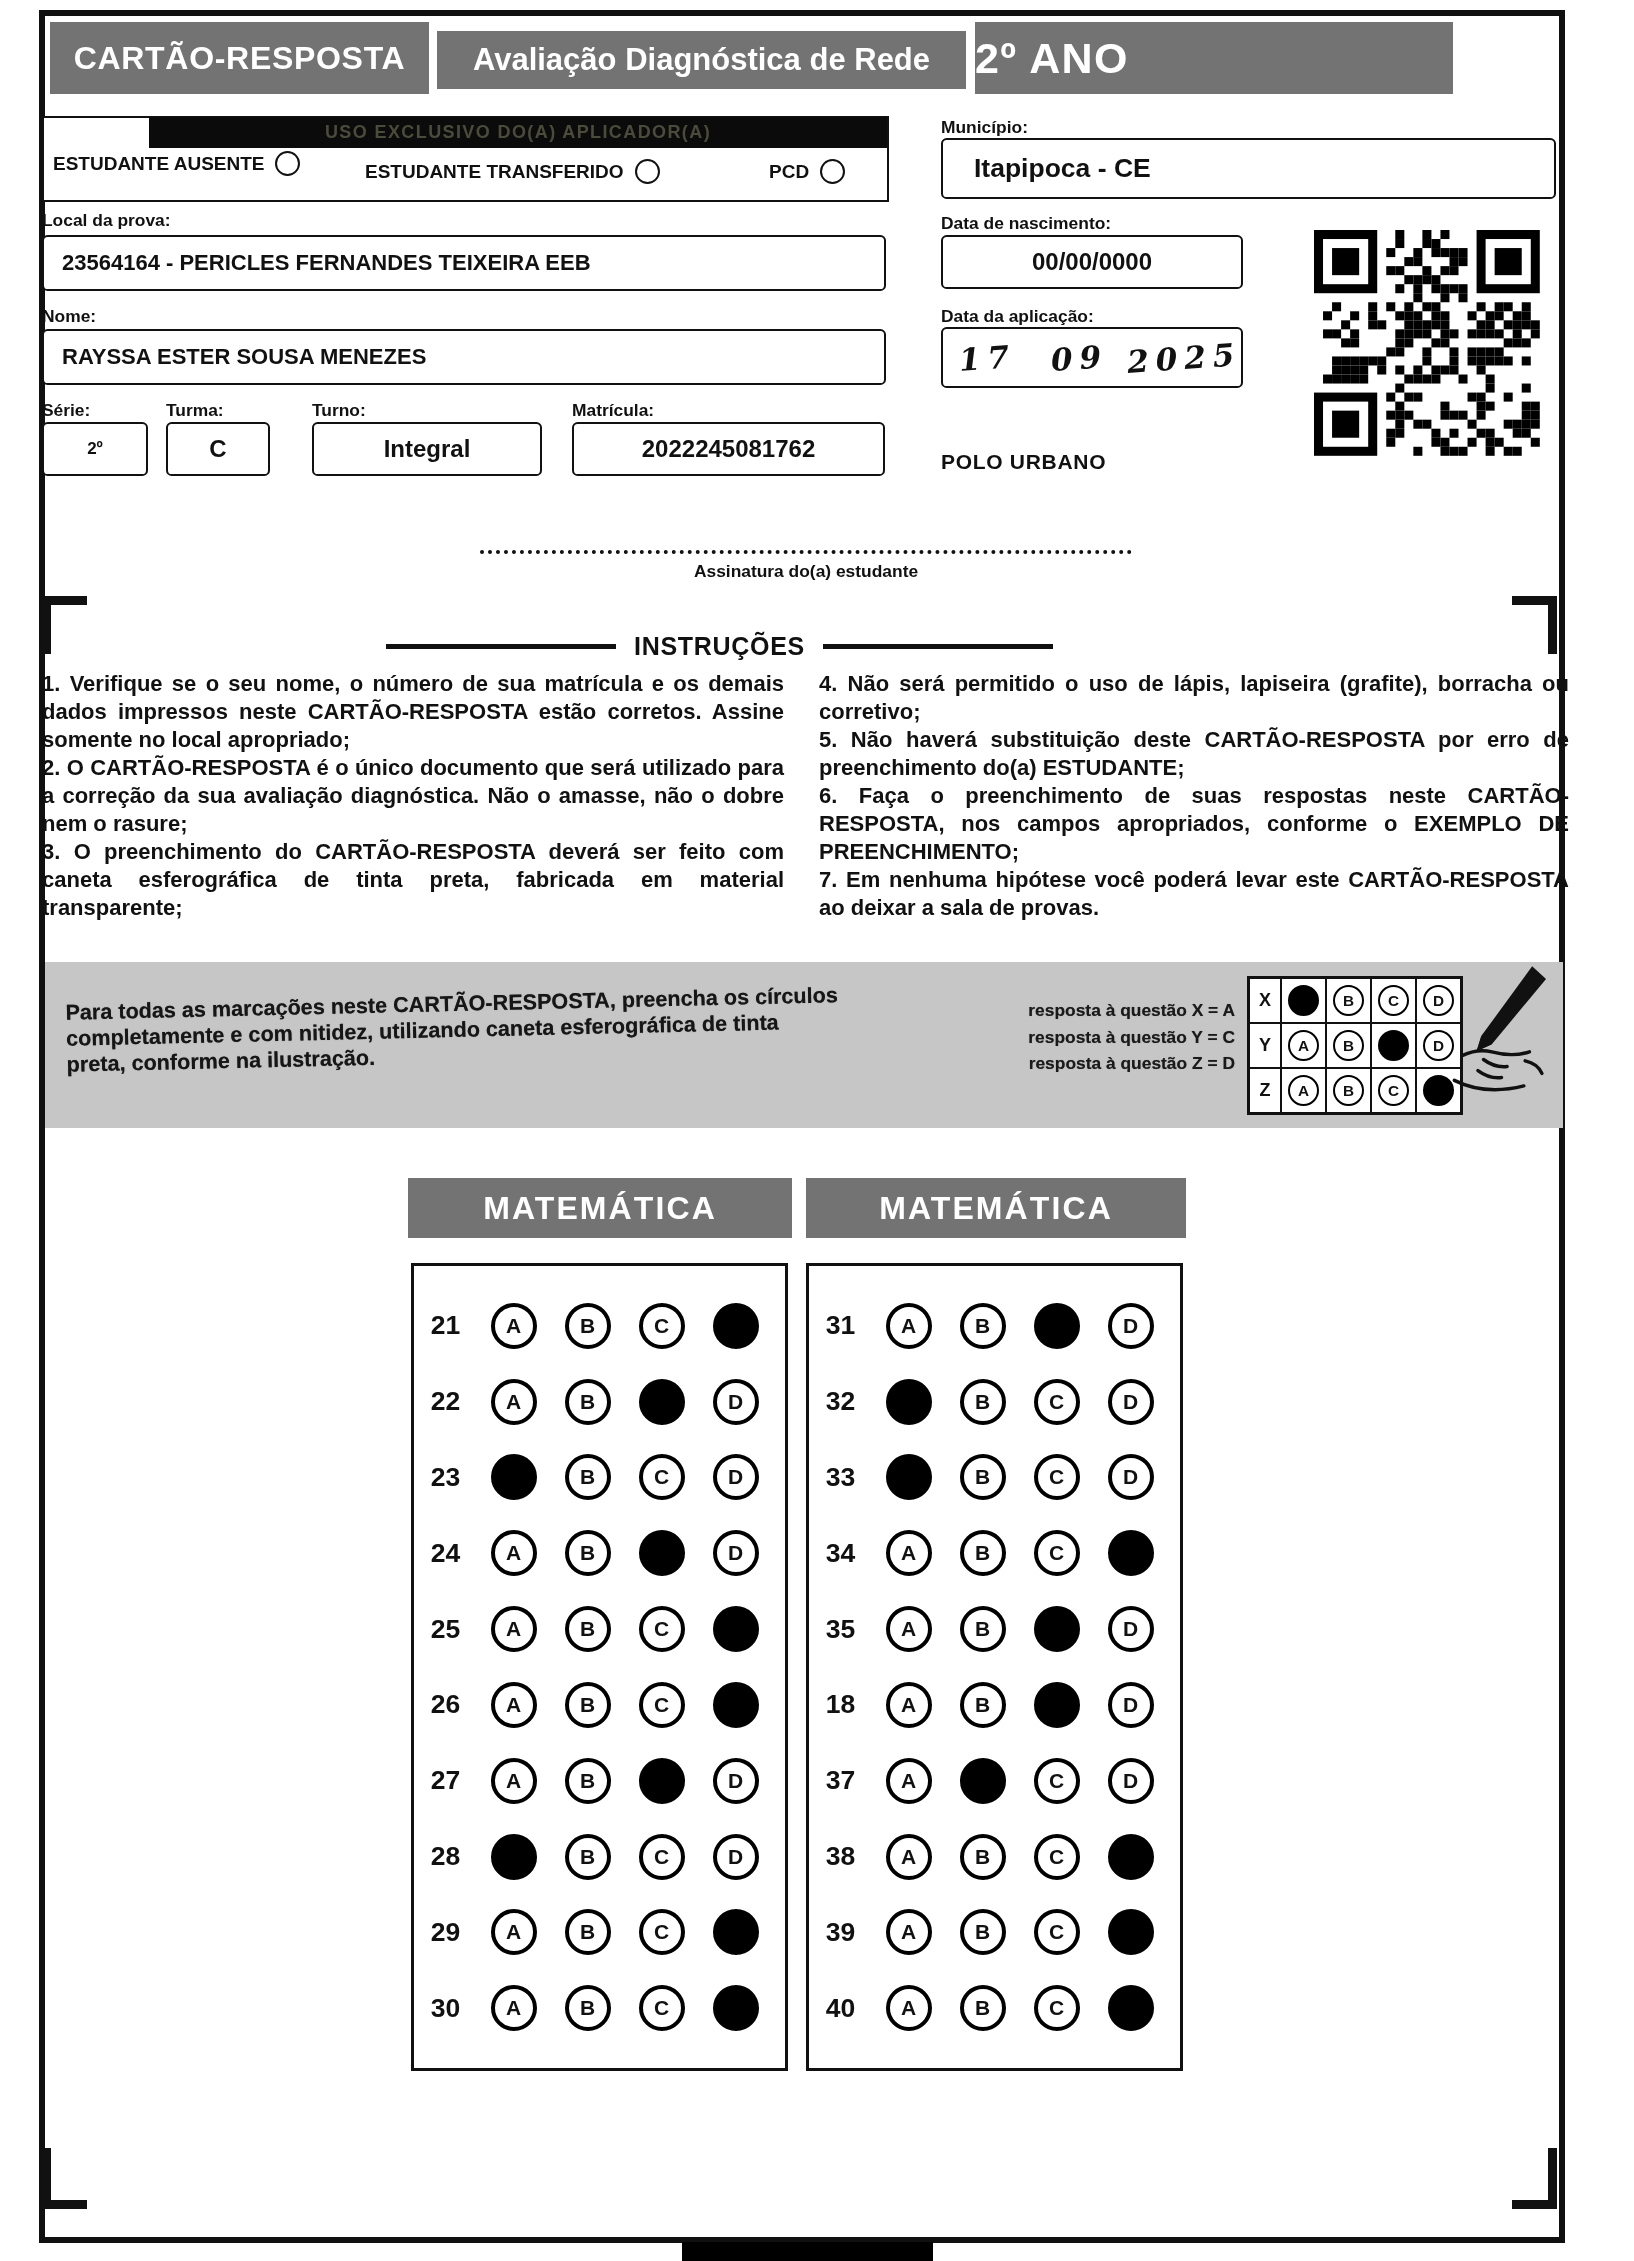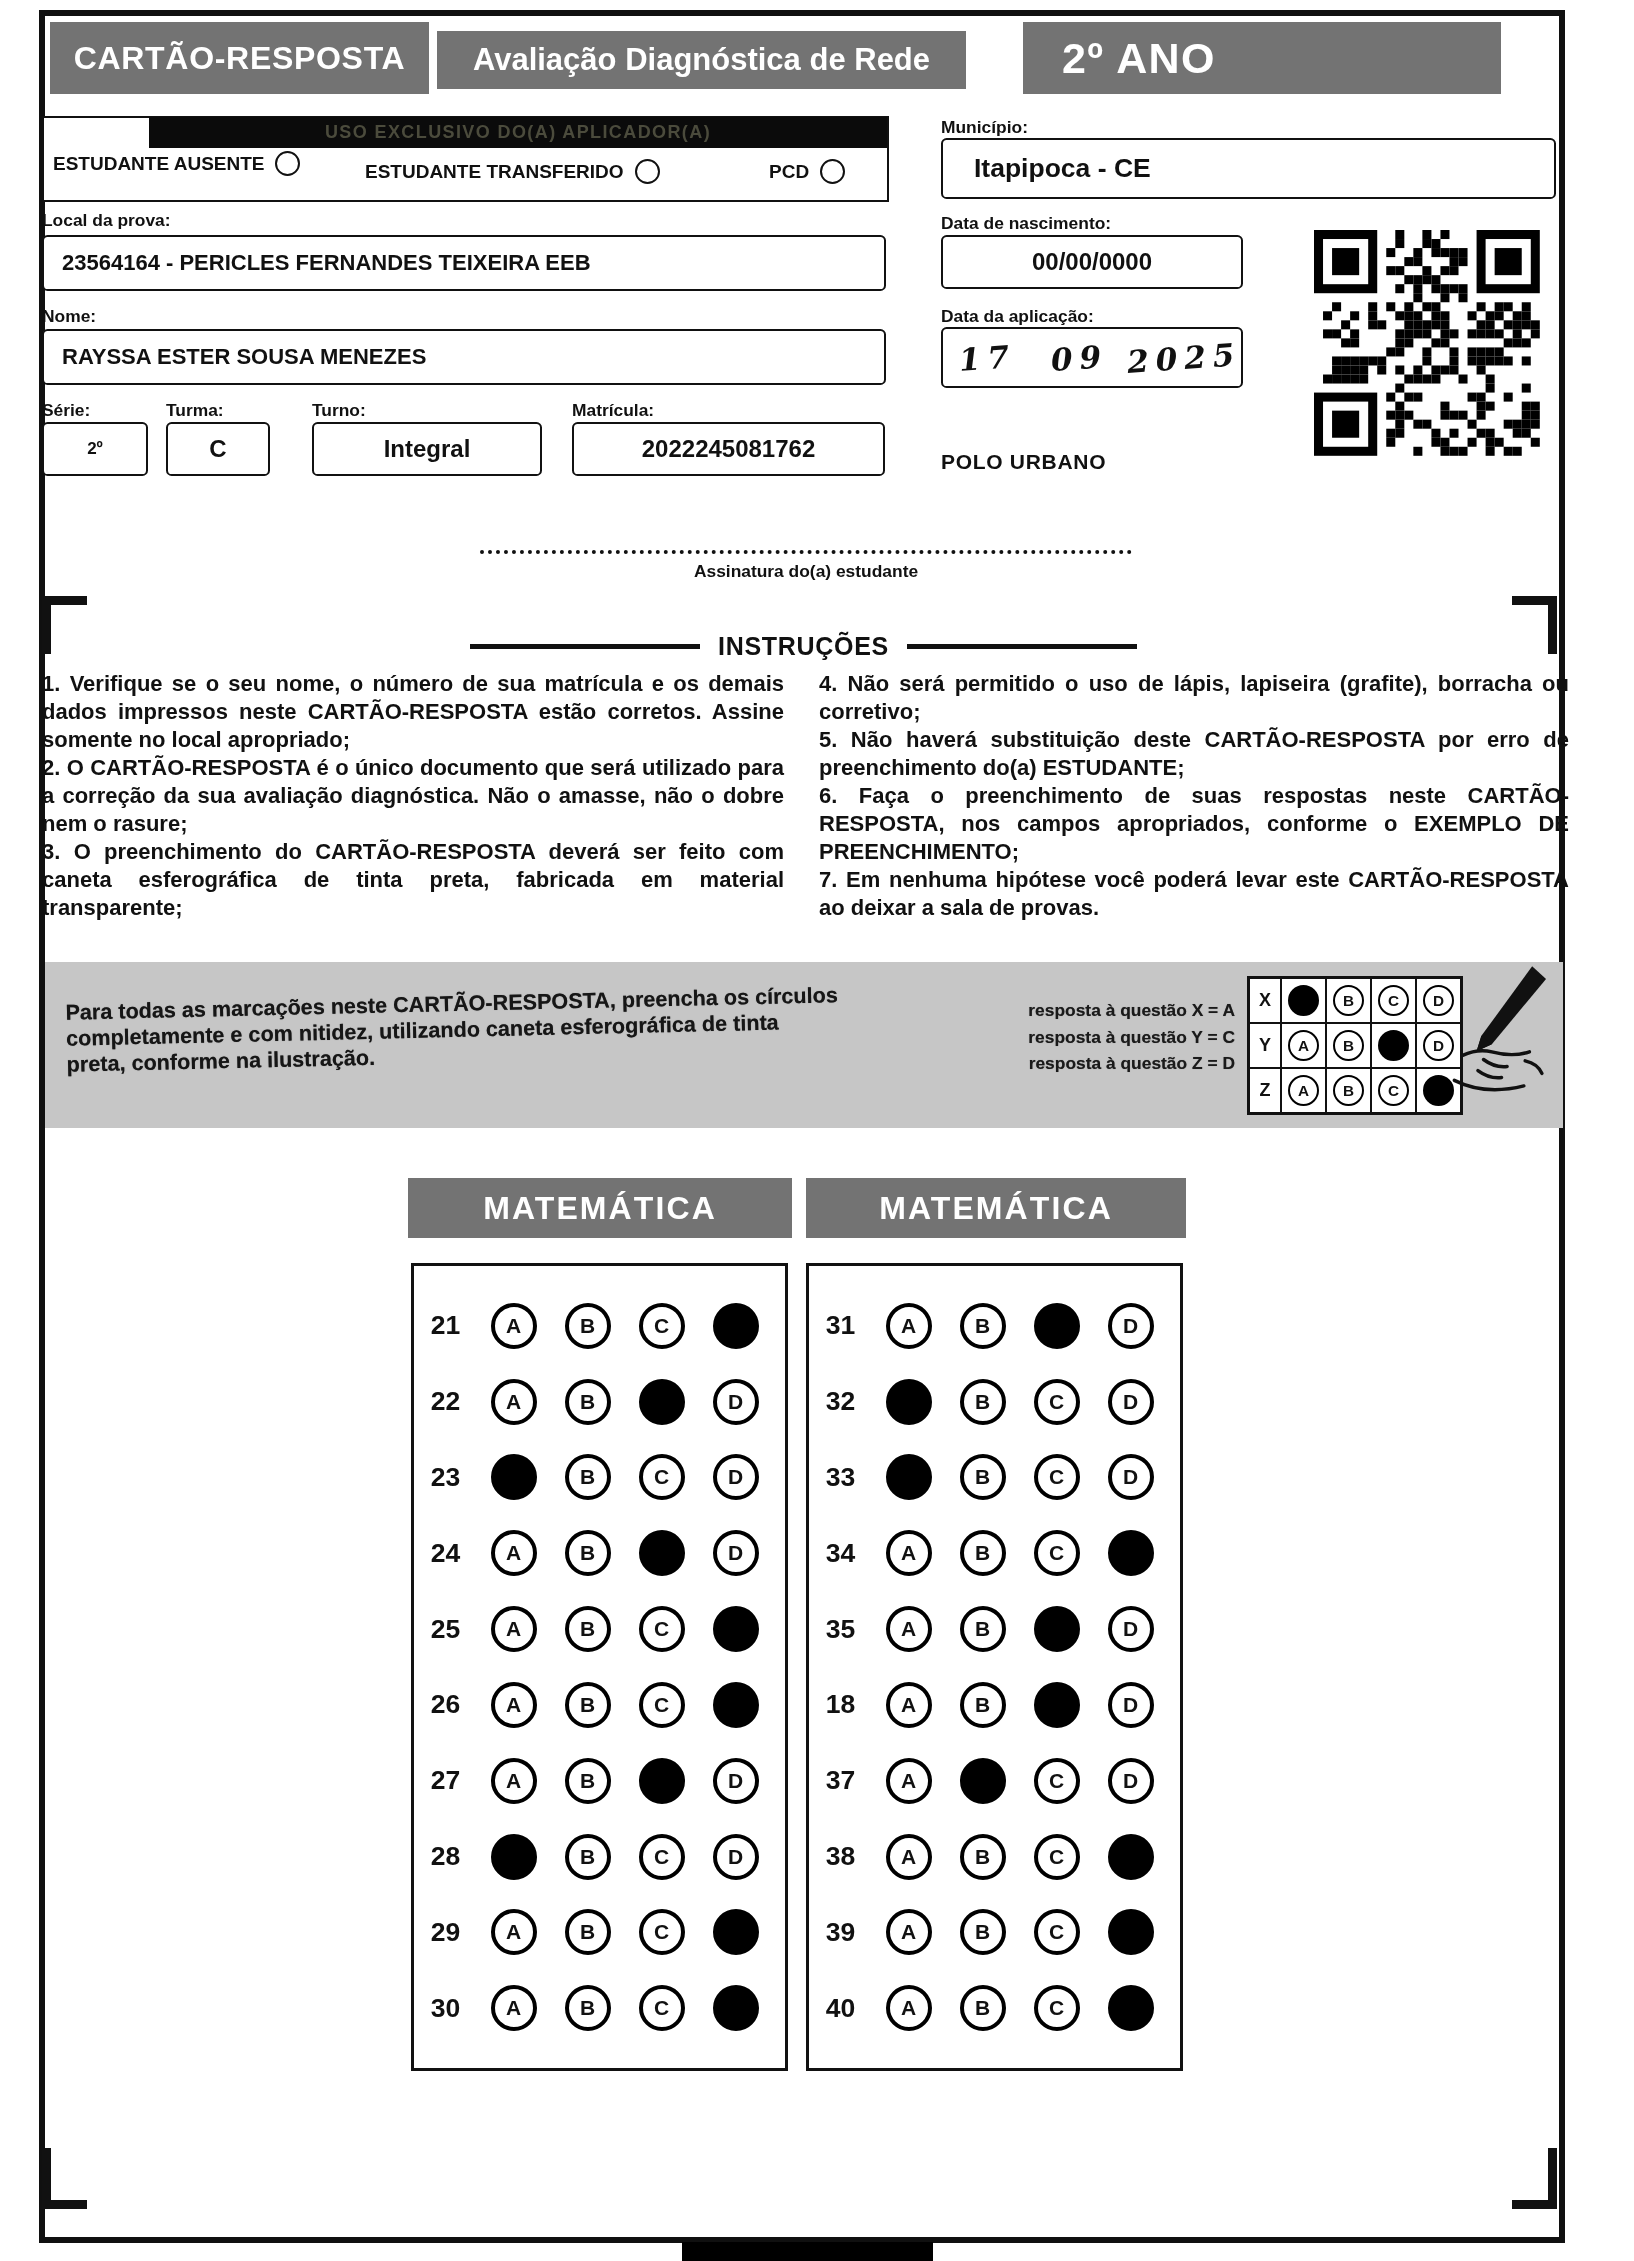--- a/index.html
+++ b/index.html
@@ -11,21 +11,21 @@
     position:relative;
     overflow:hidden;
   }
   .abs { position:absolute; }
 
   .outer-border { left:39px; top:9.7px; width:1526px; height:2233px; border:6.3px solid #101010; }
 
   .blackbox { background:#737373; color:#fff; display:flex; align-items:center; justify-content:center; font-weight:700; }
   .b-title    { left:50px;   top:22px; width:379px; height:72px; font-size:32px; letter-spacing:0.7px; }
   .b-subtitle { left:437px;  top:31px; width:529px; height:58px;  font-size:31px; }
-  .b-grade    { left:975px; top:22px; width:478px; height:72px; font-size:43px; justify-content:flex-start; padding-left:39px; letter-spacing:1.4px;margin-left:48px; }
+  .b-grade    { left:975px; top:22px; width:478px; height:72px; font-size:43px; justify-content:flex-start; letter-spacing:1.4px; }
 
   .cb-box { left:42px; top:116px; width:847px; height:86px; border:2.1px solid #111; background:#fff; }
   .aplicador { left:149px; top:117px; width:738px; height:31px; background:#0b0b0b; color:#4b4b3c;
                font-size:18px; font-weight:700; display:flex; align-items:center; justify-content:center; letter-spacing:1.4px; }
   .cb-item { display:flex; align-items:center; gap:11px; font-size:19px; font-weight:600; }
   .cb-1 { left:53px;   top:151px; }
   .cb-2 { left:365px;  top:159px; }
   .cb-3 { left:769px; top:159px; }
   .cb-circle { width:25px; height:25px; border:2.8px solid #111; border-radius:50%; background:#fff; }
 
@@ -62,21 +62,21 @@
 
   .sig-line { left:480px; top:550px; width:652px; border-top:4.2px dotted #111; }
   .sig-label { left:480px; top:561px; width:652px; text-align:center; font-size:17.4px; font-weight:700; }
 
   .mark { border-color:#111; }
   .mark-tl { left:42px;   top:596px;  width:45px; height:58px; border-left:9px solid #111; border-top:9px solid #111; }
   .mark-tr { left:1512px; top:596px;  width:45px; height:58px; border-right:9px solid #111; border-top:9px solid #111; }
   .mark-bl { left:42px;   top:2148px; width:45px; height:61px; border-left:9px solid #111; border-bottom:9px solid #111; }
   .mark-br { left:1512px; top:2148px; width:45px; height:61px; border-right:9px solid #111; border-bottom:9px solid #111; }
 
-  .inst-header { left:386px; top:632px; width:835px; display:flex; align-items:center; justify-content:center; gap:18px; }
+  .inst-header { left:386px; top:632px; width:835px; display:flex; align-items:center; justify-content:flex-start; gap:18px; }
   .inst-line { width:230px; height:4.2px; background:#111; }
   .inst-title { font-size:25px; font-weight:700; letter-spacing:0.7px; }
 
   .inst-col { font-size:22px; font-weight:700; line-height:1.27; text-align:justify; }
   .inst-left  { left:42px;   top:670px; width:742px; }
   .inst-right { left:819px; top:670px; width:750px; }
 
   .example-band { left:45px; top:962px; width:1518px; height:166px; background:#c6c6c6; }
   .ex-text { left:21px; top:29px; width:773px; font-size:21.6px; font-weight:700; color:#161616;
              transform:rotate(-1.3deg); text-shadow:0 0 0.7px #555; }

